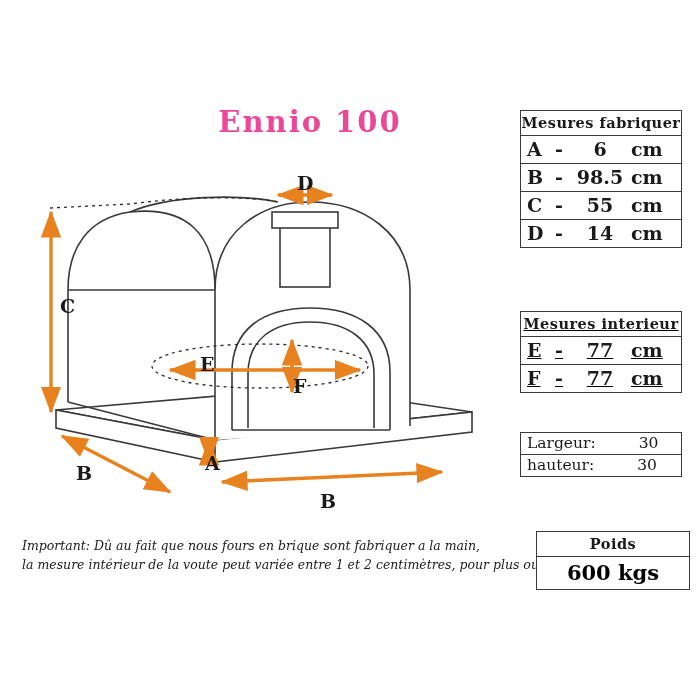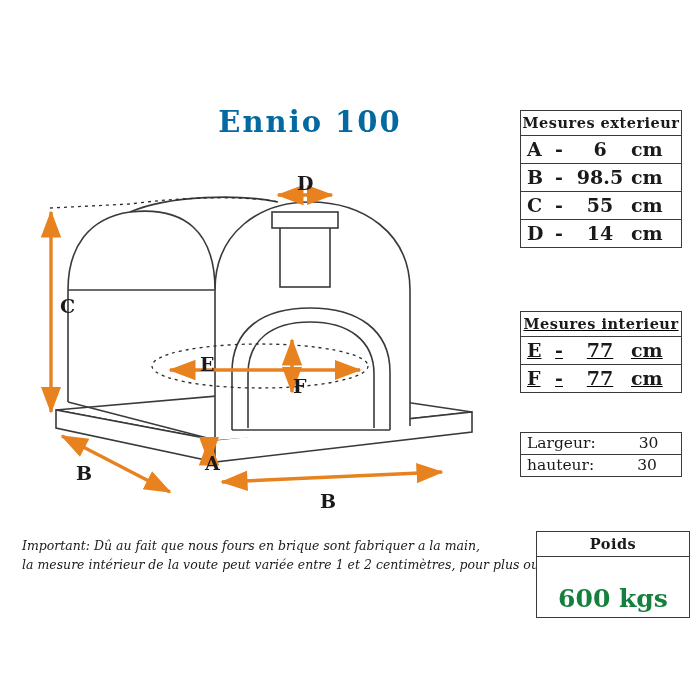--- a/index.html
+++ b/index.html
@@ -20,21 +20,21 @@
   #title {
     position: absolute;
     left: 150px;
     top: 105px;
     width: 320px;
     text-align: center;
     font-family: "DejaVu Serif", serif;
     font-weight: bold;
     font-size: 29px;
     letter-spacing: 2px;
-    color: #0369a1;
+    color: #ec4899;
   }
 
   
   #drawing {
     position: absolute;
     left: 10px;
     top: 140px;
     width: 500px;
     height: 400px;
   }
@@ -118,25 +118,24 @@
     gap: 43px;
   }
   .porte-row:last-child { border-bottom: none; }
   .porte-row .plabel { width: 74px; text-align: left; }
   .porte-row .pval   { width: 38px; text-align: right; }
   .porte-row .punit  { width: 28px; text-align: left; padding-left: 6px; }
 
   .poids-val {
     font-family: "DejaVu Serif", serif;
     font-weight: bold;
-    font-size: 25px;
+    font-size: 21px;
     text-align: center;
     padding: 3px 0 4px 0;
-    color: #15803d;
-    margin-top: 24px;
+    color: #000000;
   }
 </style>
 </head>
 <body>
 
 <div id="page">
 
   <div id="title">Ennio 100</div>
 
   <div id="drawing">
@@ -205,21 +204,21 @@
     <span class="dim-letter" style="left:283px; top:235px;">F</span>
     <span class="dim-letter" style="left:287px; top:32px;">D</span>
   </div>
 
   <div id="note">
     <div class="line">Important: Dû au fait que nous fours en brique sont fabriquer a la main,</div>
     <div class="line">la mesure intérieur de la voute peut variée entre 1 et 2 centimètres, pour plus ou moins.</div>
   </div>
 
   <div class="table-box" style="left:520px; top:110px; width:162px;">
-    <div class="tbl-head">Mesures exterieur</div>
+    <div class="tbl-head">Mesures fabriquer</div>
     <div class="tbl-row">
       <span class="mrow">
         <span class="mlabel">A</span>
         <span class="mdash">-</span>
         <span class="mval">6</span>
         <span class="munit">cm</span>
       </span>
     </div>
     <div class="tbl-row">
       <span class="mrow">

